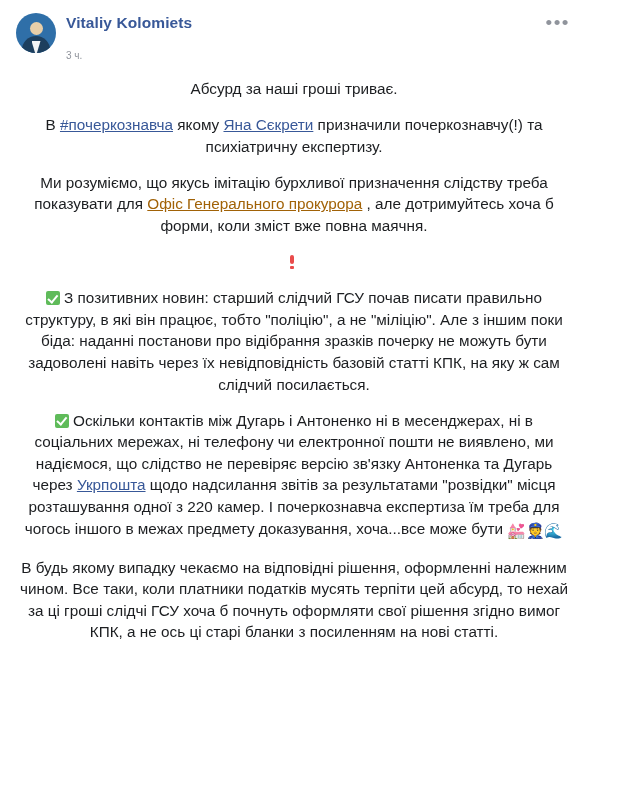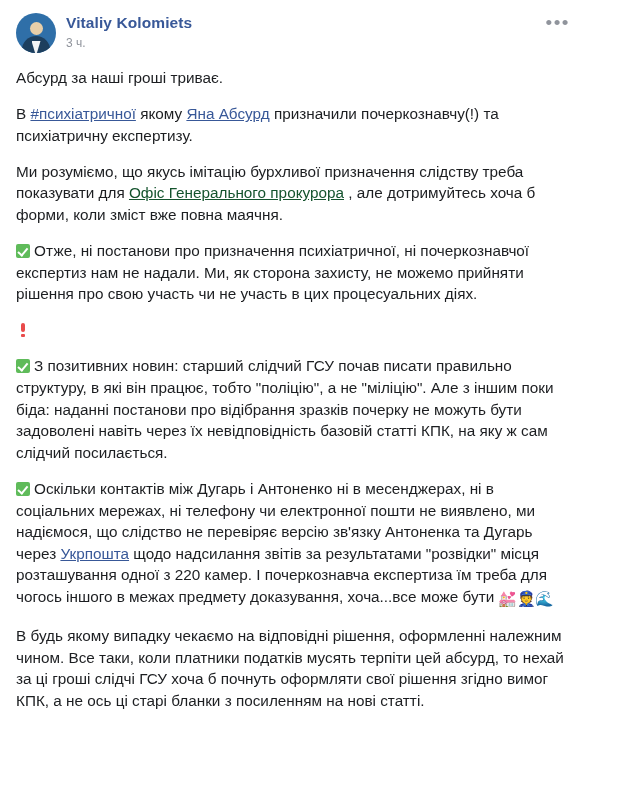--- a/index.html
+++ b/index.html
@@ -71,50 +71,51 @@
   .author {
     color: #385898;
     font-size: 15.5px;
     font-weight: bold;
     line-height: 19px;
     letter-spacing: .1px;
     display: inline-block;
   }
   .meta {
     color: #90949c;
-    font-size: 12px;
+    font-size: 10px;
     line-height: 17px;
-    margin-top: 3px;
+    margin-top: 15px;
   }
   .more-menu {
     flex: 0 0 auto;
     color: #90949c;
     font-size: 19px;
     line-height: 14px;
     letter-spacing: 1.5px;
     padding: 4px 2px 0 10px;
     cursor: pointer;
     user-select: none;
   }
   .post-body {
     font-size: 15.3px;
     line-height: 21.6px;
     color: #1c1e21;
   }
   .para {
     margin: 0 0 14.5px 0;
+    text-align: center;
   }
   .para:last-child {
     margin-bottom: 0;
   }
   .lnk {
     color: #385898;
   }
   .lnk-blue {
-    color: #14532d;
+    color: #a16207;
   }
   .check-emoji {
     display: inline-block;
     width: 14px;
     height: 14px;
     background: #5fbb5a;
     border-radius: 2px;
     position: relative;
     vertical-align: -2px;
     margin-right: 4px;
@@ -182,30 +183,27 @@
     <div class="more-menu">•••</div>
   </div>
 
   <div class="post-body">
 
     <p class="para">
       <span>Абсурд за наші гроші триває.</span>
     </p>
 
     <p class="para">
-      <span>В </span><a class="lnk" href="#">#психіатричної</a><span> якому </span><a class="lnk" href="#">Яна Абсурд</a><span> призначили почеркознавчу(!) та психіатричну експертизу.</span>
+      <span>В </span><a class="lnk" href="#">#почеркознавча</a><span> якому </span><a class="lnk" href="#">Яна Сєкрети</a><span> призначили почеркознавчу(!) та психіатричну експертизу.</span>
     </p>
 
     <p class="para">
       <span>Ми розуміємо, що якусь імітацію бурхливої призначення слідству треба показувати для </span><a class="lnk-blue" href="#">Офіс Генерального прокурора</a><span> , але дотримуйтесь хоча б форми, коли зміст вже повна маячня.</span>
     </p>
 
-    <p class="para">
-      <span class="check-emoji"></span><span>Отже, ні постанови про призначення психіатричної, ні почеркознавчої експертиз нам не надали. Ми, як сторона захисту, не можемо прийняти рішення про свою участь чи не участь в цих процесуальних діях.</span>
-    </p>
 
     <p class="para">
       <span class="warn-emoji"></span>
     </p>
 
     <p class="para">
       <span class="check-emoji"></span><span>З позитивних новин: старший слідчий ГСУ почав писати правильно структуру, в які він працює, тобто "поліцію", а не "міліцію". Але з іншим поки біда: наданні постанови про відібрання зразків почерку не можуть бути задоволені навіть через їх невідповідність базовій статті КПК, на яку ж сам слідчий посилається.</span>
     </p>
 
     <p class="para">

